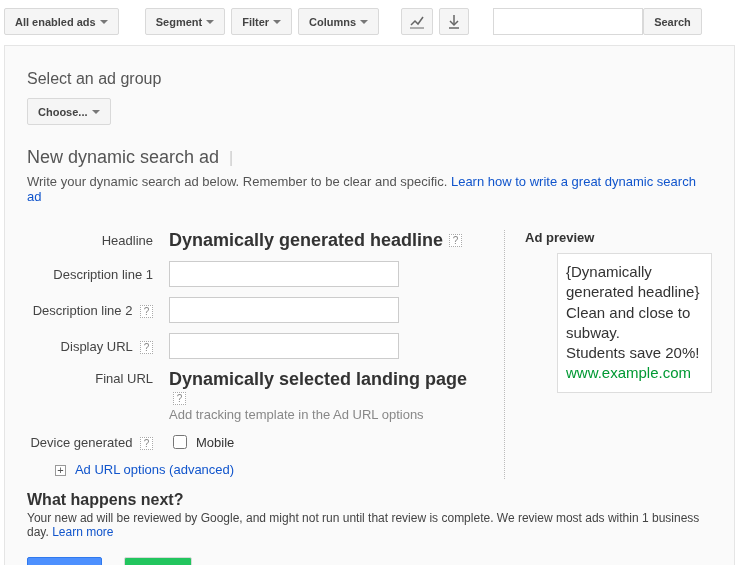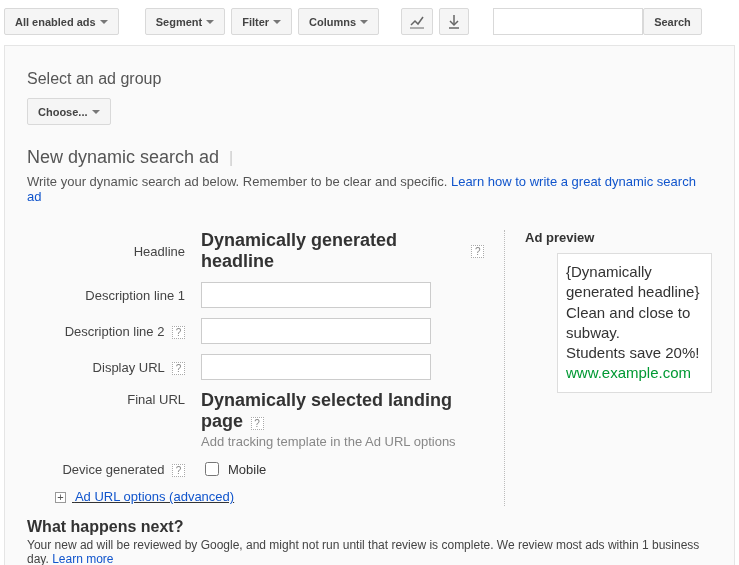--- a/index.html
+++ b/index.html
@@ -95,21 +95,20 @@
     display: flex;
     align-items: center;
     margin-bottom: 10px;
   }
   .row .lbl {
     width: 142px;
     text-align: right;
     padding-right: 16px;
     font-size: 13px;
     color: #444;
-    margin-left: 32px;
   }
   .row .ctl { flex: 1; display: flex; align-items: center; gap: 6px; }
   .help {
     display: inline-flex;
     align-items: center;
     justify-content: center;
     width: 13px; height: 13px;
     border: 1px dotted #aaa;
     color: #888;
     font-size: 10px;
@@ -141,21 +140,21 @@
     width: 11px; height: 11px;
     border: 1px solid #999;
     align-items: center;
     justify-content: center;
     font-size: 11px;
     line-height: 1;
     color: #555;
     margin-right: 6px;
     background: #fff;
   }
-  .adv-row { margin: 0 0 2px 28px; font-size: 13px; text-decoration: underline; }
+  .adv-row { margin: 0 0 2px 28px; font-size: 13px; }
   .next-title { font-weight: bold; font-size: 16px; margin-top: 12px; }
   .next-body { font-size: 12px; color: #444; margin-top: 2px; }
   .actions { margin-top: 18px; display: flex; gap: 22px; }
   .btn-primary {
     background: #4d90fe;
     border: 1px solid #3079ed;
     color: #fff;
     font-weight: bold;
     padding: 7px 14px;
     font-size: 12px;

